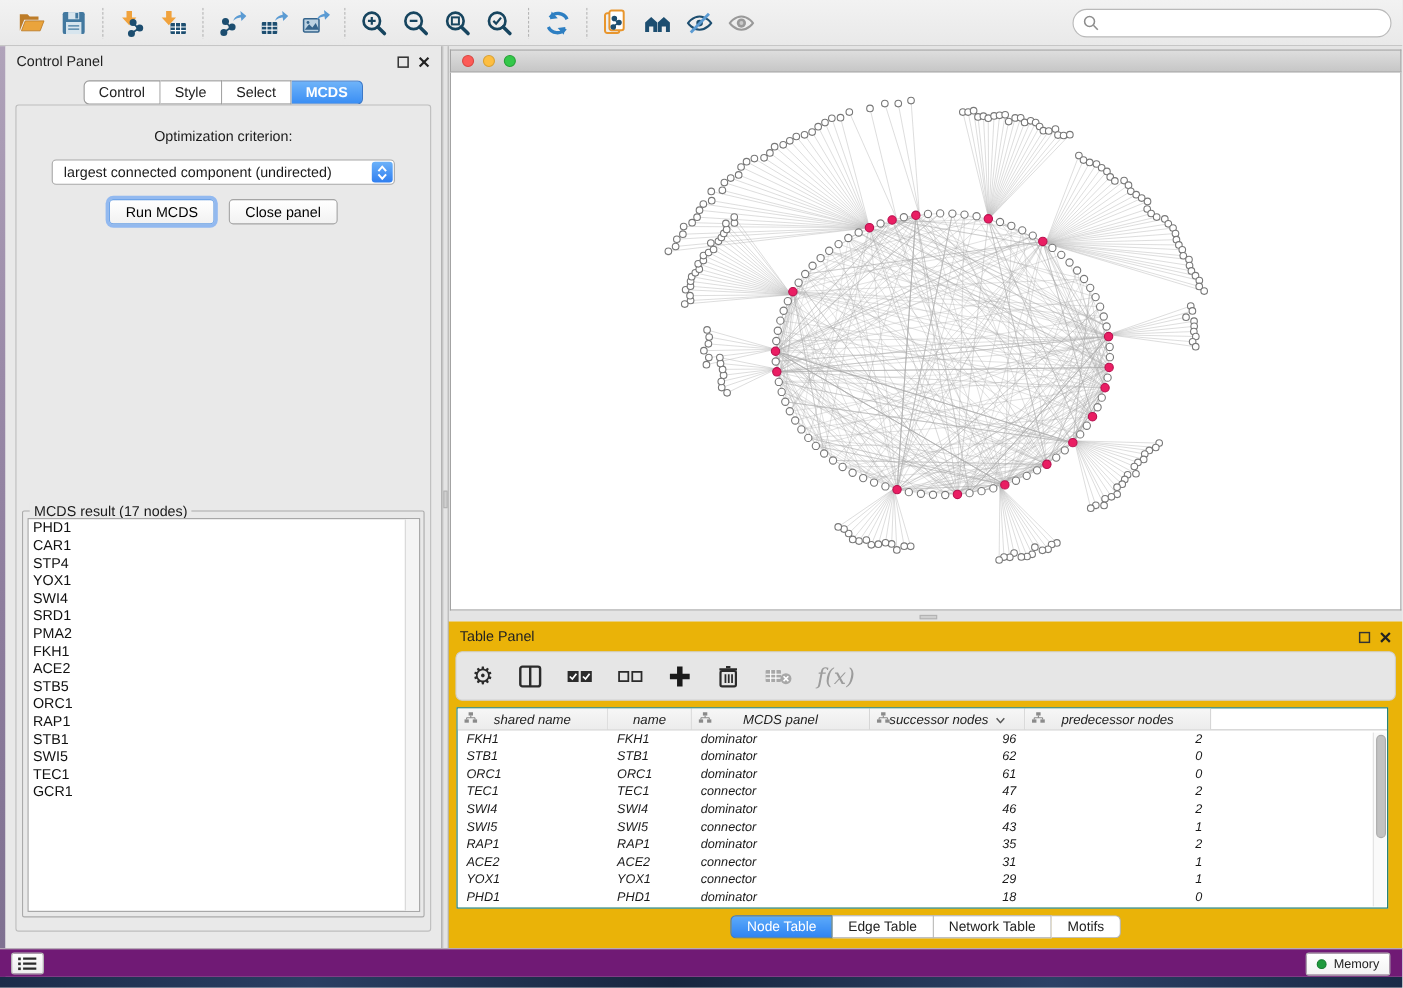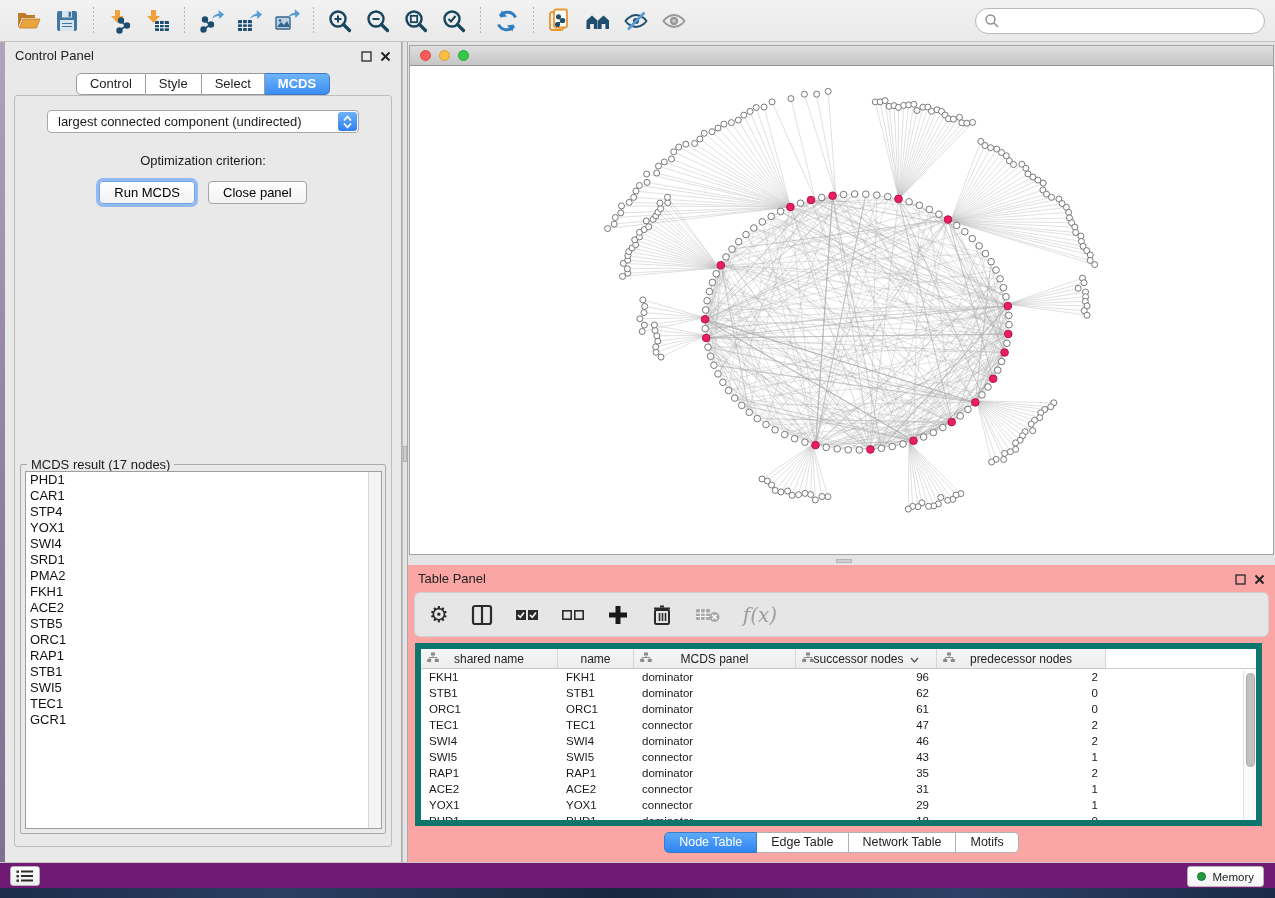--- a/index.html
+++ b/index.html
@@ -72,28 +72,28 @@
     background:linear-gradient(#dedede,#c6c6c6); border:1px solid #a3a3a3; border-bottom-color:#939393;
     display:flex; align-items:center; }
   .traffic { width:11px; height:11px; border-radius:50%; margin-left:8px; }
   #tl-red { background:#fc5b57; border:1px solid #d94742; margin-left:10px; }
   #tl-yellow { background:#fdbe41; border:1px solid #d9a133; }
   #tl-green { background:#34c84a; border:1px solid #27a238; }
   #net-title { position:absolute; left:0; width:100%; text-align:center; font-size:12px; font-weight:bold; color:#2b2b2b; }
   #net-canvas { position:absolute; left:1px; top:24px; width:865px; height:489px; background:#fff; border:1px solid #a3a3a3; border-top:none; }
 
   
-  #table-panel { position:absolute; left:408px; top:565px; width:867px; height:297px; background:#fca5a5; }
+  #table-panel { position:absolute; left:408px; top:565px; width:867px; height:297px; background:#eab308; }
   #tp-toolbar { position:absolute; left:6px; top:27px; width:855px; height:45px; background:#e6e6e6;
     border:1px solid #cfcfcf; border-radius:6px; display:flex; align-items:center; padding-left:14px; gap:22px; }
   .tp-ic { display:flex; align-items:center; justify-content:center; }
   #fx-icon { font-family:"DejaVu Serif", serif; font-style:italic; font-size:20px; color:#9c9c9c; }
   #gear-icon { font-size:22px; color:#2b2b2b; line-height:22px; }
 
-  #node-table { position:absolute; left:7px; top:78px; width:847px; height:183px; background:#fff; border:6px solid #0f766e; overflow:hidden; }
+  #node-table { position:absolute; left:7px; top:78px; width:847px; height:183px; background:#fff; border:1px solid #0f766e; overflow:hidden;font-style:italic; }
   #nt-header { display:flex; height:20px; border-bottom:1px solid #c9c9c9; }
   .th { display:flex; align-items:center; justify-content:center; gap:6px; font-size:12px; color:#222;
     background:linear-gradient(#f7f7f7,#ececec); border-right:1px solid #d6d6d6; position:relative; }
   .tr { display:flex; height:16px; }
   .td { font-size:11.5px; line-height:16px; padding:0 8px; white-space:nowrap; overflow:hidden; }
   .td.num { text-align:right; }
   #nt-vscroll { position:absolute; right:1px; top:22px; width:12px; height:158px; background:#fafafa; border-left:1px solid #e2e2e2; }
   #nt-thumb { position:absolute; left:1.5px; top:2px; width:9px; height:94px; background:#c2c2c2; border:1px solid #aaa; border-radius:5px; }
 
   #tp-tabs { position:absolute; left:0; top:267px; width:100%; display:flex; justify-content:center; }
@@ -298,30 +298,30 @@
   </div>
 
   <div id="cp-tabs">
       <span class="tab">Control</span>
       <span class="tab">Style</span>
       <span class="tab">Select</span>
       <span class="tab active">MCDS</span>
     </div>
 
   <div id="cp-body">
+    <div id="opt-label">Optimization criterion:</div>
     <div id="opt-select">
       <span>largest connected component (undirected)</span>
       <span id="opt-stepper">
         <svg width="11" height="14" viewBox="0 0 11 14">
             <path d="M2 5.5 L5.5 1.5 L9 5.5" fill="none" stroke="#fff" stroke-width="1.8"></path>
             <path d="M2 8.5 L5.5 12.5 L9 8.5" fill="none" stroke="#fff" stroke-width="1.8"></path>
           </svg>
       </span>
     </div>
-    <div id="opt-label">Optimization criterion:</div>
     <div id="cp-buttons">
       <button class="btn focused">Run MCDS</button>
       <button class="btn">Close panel</button>
     </div>
 
     <div id="result-group">
       <span id="result-title">MCDS result (17 nodes)</span>
       <div id="result-list">
         <div id="result-items">
             <div class="result-item">PHD1</div>

